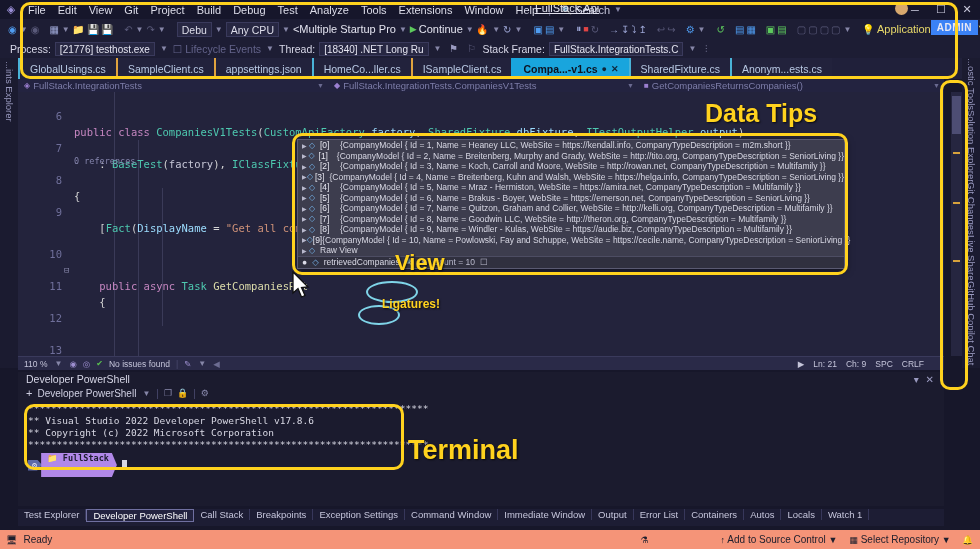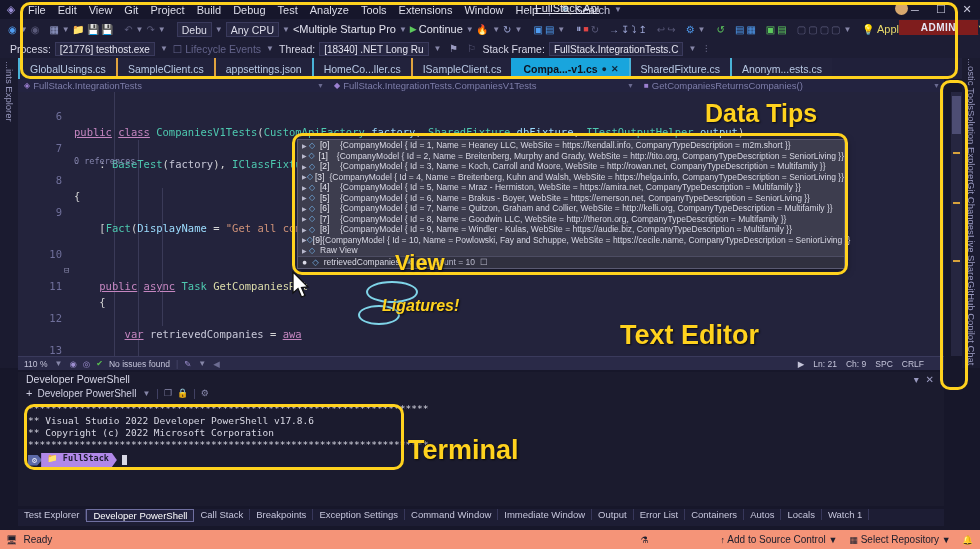--- a/index.html
+++ b/index.html
@@ -43,23 +43,23 @@
     position: absolute; left: 535px; top: 2px;
     font-size: 11px; color: #e2e2ee; text-decoration: underline;
   }
   .win-ctrl {
     position: absolute; top: 0; height: 19px;
     display: flex; align-items: center; gap: 0px; font-size: 11px; color: #c9c9dd;
   }
   .win-ctrl span { width: 26px; text-align: center; }
   .acct-badge {
     position: absolute; right: 2px; top: 20px;
-    background: #7f1d1d; color: #e7e7f4;
+    background: #3b82f6; color: #e7e7f4;
     font-size: 10px; font-weight: bold;
-    padding: 2px 22px; letter-spacing: 0.5px;
+    padding: 2px 6px; letter-spacing: 0.5px;
   }
   .avatar-circle {
     position: absolute; right: 72px; top: 2px;
     width: 13px; height: 13px; border-radius: 50%;
     background: #d7a86e;
   }
 
   
   .toolbar {
     position: absolute; top: 19px; left: 0; width: 980px; height: 20px;
@@ -163,21 +163,21 @@
     position:absolute; left:0; width:44px; text-align:right;
     color:#6f6f9a; font-size:10.5px;
   }
   .code-text { position:absolute; left:56px; }
   .refline { position:absolute; left:56px; color:#8585ad; font-size:8.5px; height:10px; line-height:10px;}
   .indent-guide {
     position:absolute; top:0; bottom:0; width:1px; background:#3a3a58;
   }
 
   
-  .k   { color:#c586c0;text-decoration:underline; }   
+  .k   { color:#c586c0; }   
   .ty  { color:#4ec9b0; }   
   .fn  { color:#dcdcaa; }   
   .st  { color:#ce9178; }   
   .id  { color:#c8c8d8; }   
   .pm  { color:#9cdcfe; }
   .op  { color:#d4d4d4; }
 
   
   .datatip {
     position:absolute; top:139px; left:297px; width:548px;
@@ -232,21 +232,21 @@
     padding: 3px 0 0 10px; line-height:12px; white-space:pre;
   }
   .prompt-row { display:flex; align-items:center; margin-top:2px; }
   .ps-seg1 {
     background:#5c6aa8; color:#e9e9f6; font-size:8.5px;
     padding:0 5px 0 4px; height:11px; line-height:11px;
     clip-path: polygon(0 0, calc(100% - 5px) 0, 100% 50%, calc(100% - 5px) 100%, 0 100%);
   }
   .ps-seg2 {
     background:#b188e8; color:#1d1d2e; font-size:8.5px; font-weight:bold;
-    padding:0 8px 0 6px; height:14px; line-height:11px; margin-left:-1px;
+    padding:0 8px 0 6px; height:24px; line-height:11px; margin-left:-1px;
     clip-path: polygon(0 0, calc(100% - 5px) 0, 100% 50%, calc(100% - 5px) 100%, 0 100%);
     font-family:"DejaVu Sans Mono", monospace;
     text-align:center;
   }
   .caret-block { width:5px; height:10px; background:#d8d8e4; margin-left:5px; }
 
   
   .bottomtabs {
     position:absolute; top:509px; left:18px; width:926px; height:17px;
     background:#1d1d34;
@@ -514,21 +514,20 @@
       <span class="code-text">    <span class="k">public</span> <span class="k">async</span> <span class="ty">Task</span> <span class="fn">GetCompaniesRet</span></span>
     </div>
 
     <div class="code-line" style="top:90px;">
       <span class="gutter-num">11</span>
       <span class="code-text op">    {</span>
     </div>
 
     <div class="code-line" style="top:106px;">
       <span class="gutter-num">12</span>
-      <span class="code-text">        <span class="k">var</span> <span class="id">retrievedCompanies</span> <span class="op">=</span> <span class="k">awa</span></span>
     </div>
 
     <div class="code-line" style="top:122px;">
       <span class="gutter-num">13</span>
       
     </div>
 
   </div>
 
   <div class="vscroll">
@@ -689,30 +688,29 @@
       </span>
       <span class="sb-ico">🔔</span>
     </span>
   </div>
 
   <div class="anno-box" style="left:20px; top:2px; width:938px; height:77px;"></div>
 
   <div class="anno-box" style="left:292px; top:133px; width:556px; height:142px;"></div>
   <div class="anno-label" style="left:705px; top:99px; font-size:25px;">Data Tips</div>
 
-  <div class="anno-label" style="left:620px; top:320px; font-size:27px;">Text Editor</div>
 
   <div class="anno-box" style="left:24px; top:404px; width:380px; height:66px;"></div>
   <div class="anno-label" style="left:408px; top:435px; font-size:27px;">Terminal</div>
 
   <div class="anno-box" style="left:940px; top:80px; width:28px; height:310px;"></div>
 
   <div class="anno-label" style="left:395px; top:250px; font-size:22px;">View</div>
 
   <div class="anno-ellipse" style="left:366px; top:281px; width:52px; height:22px;"></div>
   <div class="anno-ellipse" style="left:358px; top:305px; width:42px; height:20px;"></div>
-  <div class="anno-label" style="left:382px; top:297px; font-size:16px;font-style:italic;">Ligatures!</div>
+  <div class="anno-label" style="left:382px; top:297px; font-size:12px;">Ligatures!</div>
 
   <svg class="cursor-arrow" style="left:291px; top:271px;" width="22" height="30" viewBox="0 0 22 30">
     <path d="M2,1 L2,22 L7,17.5 L10.5,26 L14,24.5 L10.5,16.5 L17,16 Z" fill="#ffffff" stroke="#111111" stroke-width="1.3"></path>
   </svg>
 
 </div>
 
 </body></html>

